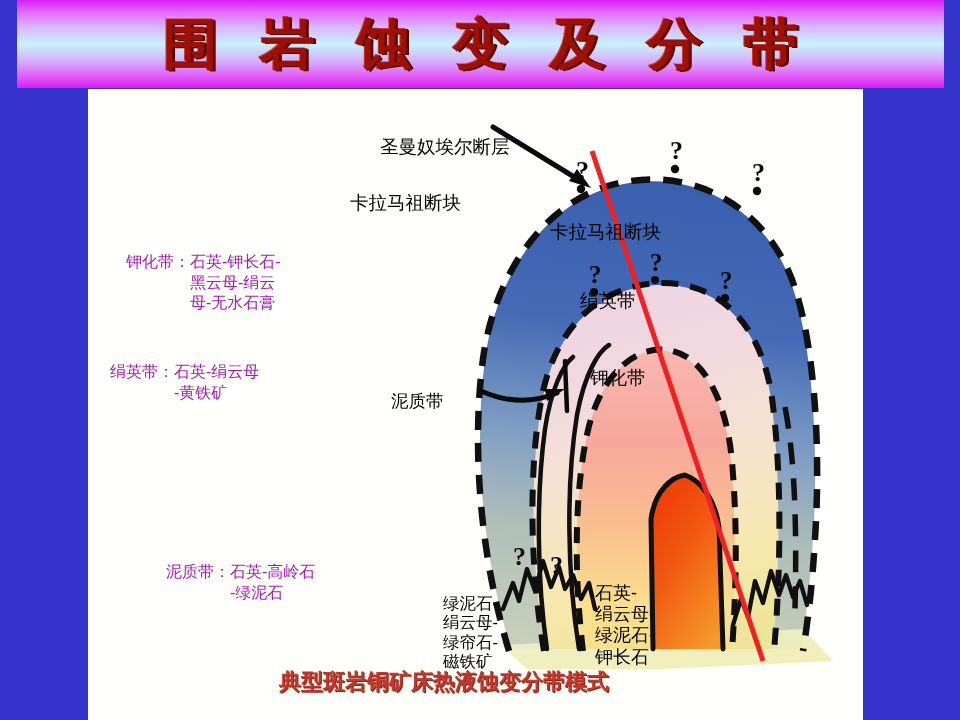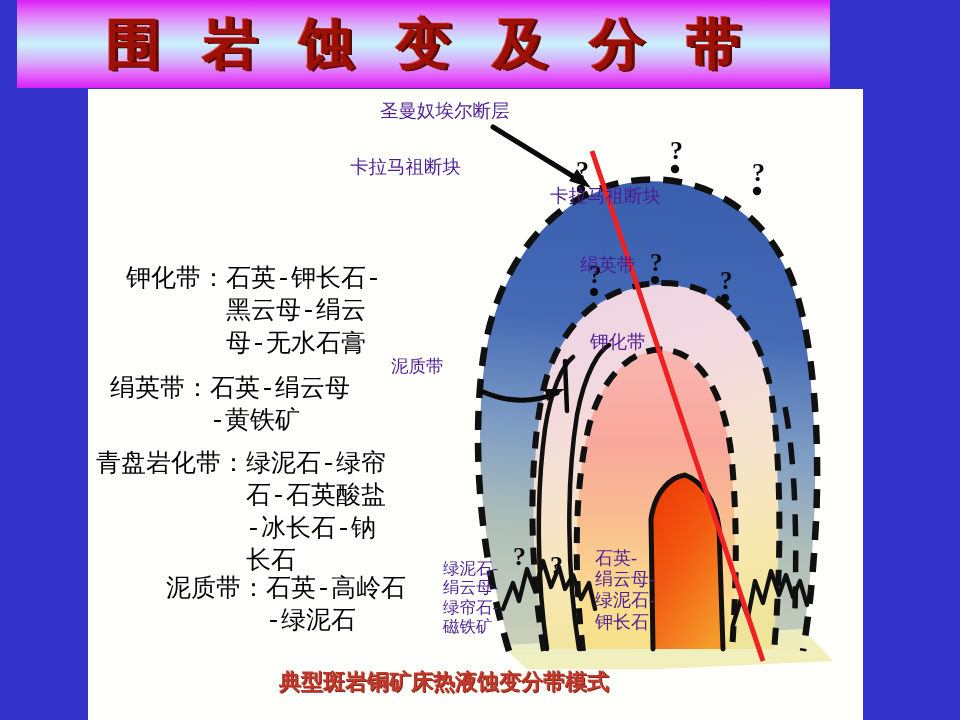--- a/index.html
+++ b/index.html
@@ -19,21 +19,21 @@
     left: 0; top: 0;
     width: 960px;
     height: 720px;
     background: #3333cc;
   }
   
   #title-banner {
     position: absolute;
     left: 17px;
     top: 0px;
-    width: 813px;
+    width: 927px;
     height: 88px;
     background: linear-gradient(to bottom,
         #d81ef5 0%,
         #e46bfb 14%,
         #d9b4fd 30%,
         #c9f2fd 50%,
         #d6aefc 70%,
         #e45ffa 86%,
         #d81ef5 100%);
     box-sizing: border-box;
@@ -60,24 +60,24 @@
     position: absolute;
     left: 88px;
     top: 89px;
     width: 775px;
     height: 631px;
     background: #fffffb;
   }
   
   .legend-block {
     position: absolute;
-    font-family: Liberation Mono, monospace;
-    font-size: 25px;
+    font-family: Liberation Sans, sans-serif;
+    font-size: 16px;
     line-height: 1.30;
-    color: #000000;
+    color: #a21caf;
     white-space: pre-line;
     font-weight: 500;
   }
   #legend-1 { left: 38px;  top: 142px; }
   #legend-2 { left: 22px;  top: 252px; }
   #legend-3 { left: 8px;   top: 327px; }
   #legend-4 { left: 78px;  top: 452px; }
   .legend-row { display: flex; align-items: flex-start; }
   .legend-name { white-space: nowrap; }
   .legend-desc { white-space: pre-line; }
@@ -86,24 +86,25 @@
   #diagram-svg {
     position: absolute;
     left: 245px;
     top: 0px;
     width: 530px;
     height: 580px;
   }
   
   .diagram-label {
     position: absolute;
-    font-family: Liberation Serif, serif;
-    color: #4c1d95;
+    font-family: Liberation Sans, sans-serif;
+    color: #000000;
     white-space: pre-line;
     line-height: 1.18;
+    margin-top: 35px;
   }
   #lbl-fault      { left: 292px; top: 12px;  font-size: 18.5px; }
   #lbl-block-east { left: 462px; top: 30px;  font-size: 18.5px; }
   #lbl-block-west { left: 262px; top: 68px;  font-size: 18.5px; }
   #lbl-propylitic { left: 462px; top: 97px;  font-size: 18.5px; }
   #lbl-phyllic    { left: 492px; top: 166px; font-size: 18.5px; }
   #lbl-potassic   { left: 502px; top: 243px; font-size: 18.5px; }
   #lbl-argillic   { left: 303px; top: 267px; font-size: 17.5px; }
   #lbl-assem-left { left: 355px; top: 470px; font-size: 16.5px; text-align: left; }
   #lbl-assem-core { left: 507px; top: 459px; font-size: 18px; text-align: left; }
@@ -152,29 +153,20 @@
     </div>
 
     <div class="legend-block" id="legend-2">
       <div class="legend-row">
         <span class="legend-name">绢英带：</span>
         <span class="legend-desc">石英-绢云母
 -黄铁矿</span>
       </div>
     </div>
 
-    <div class="legend-block" id="legend-3">
-      <div class="legend-row">
-        <span class="legend-name">青盘岩化带：</span>
-        <span class="legend-desc">绿泥石-绿帘
-石-石英酸盐
--冰长石-钠
-长石</span>
-      </div>
-    </div>
 
     <div class="legend-block" id="legend-4">
       <div class="legend-row">
         <span class="legend-name">泥质带：</span>
         <span class="legend-desc">石英-高岭石
 -绿泥石</span>
       </div>
     </div>
 
     <svg id="diagram-svg" viewBox="0 0 530 580">

